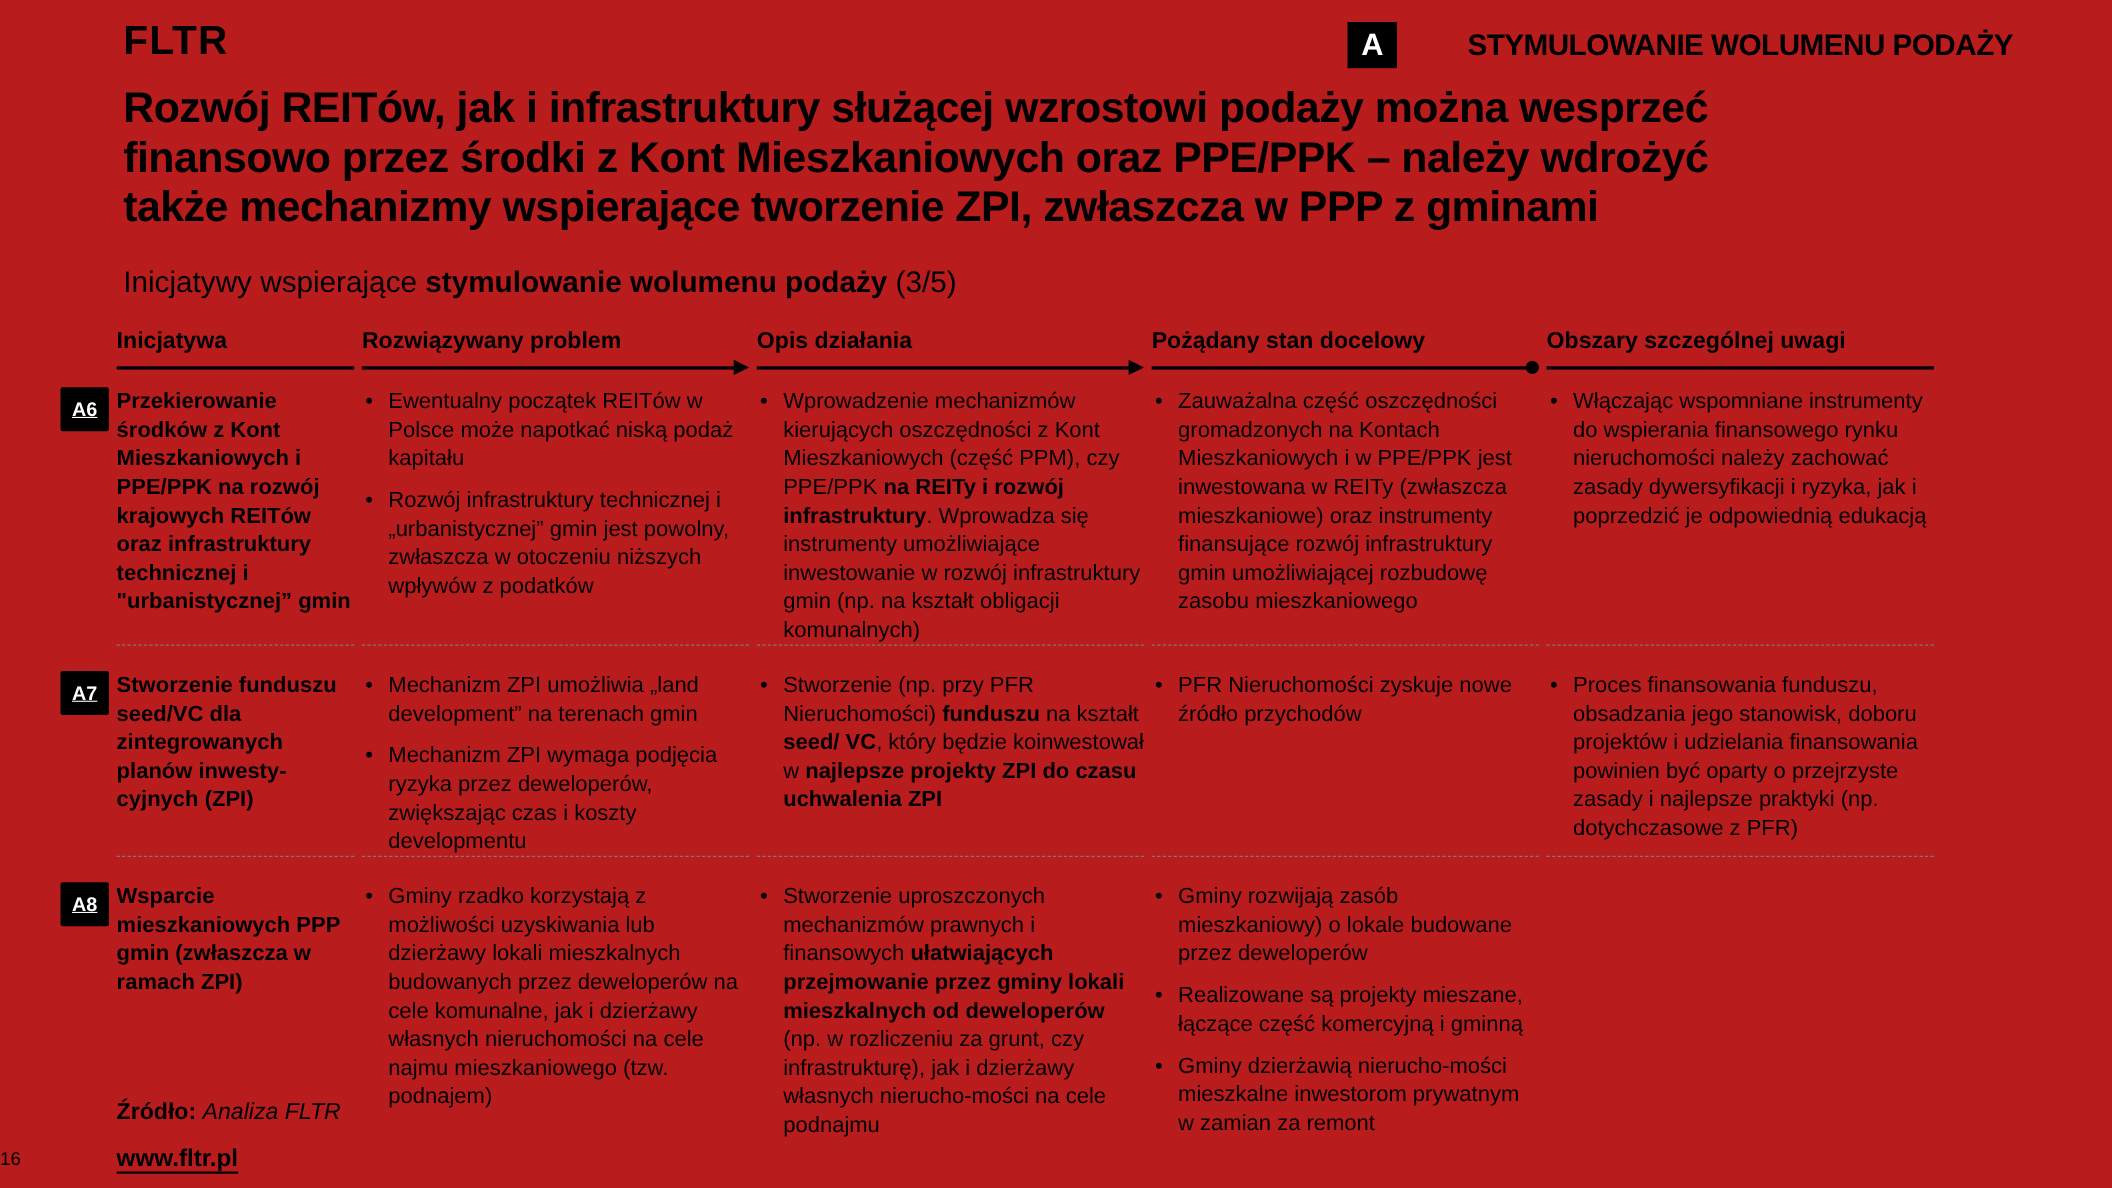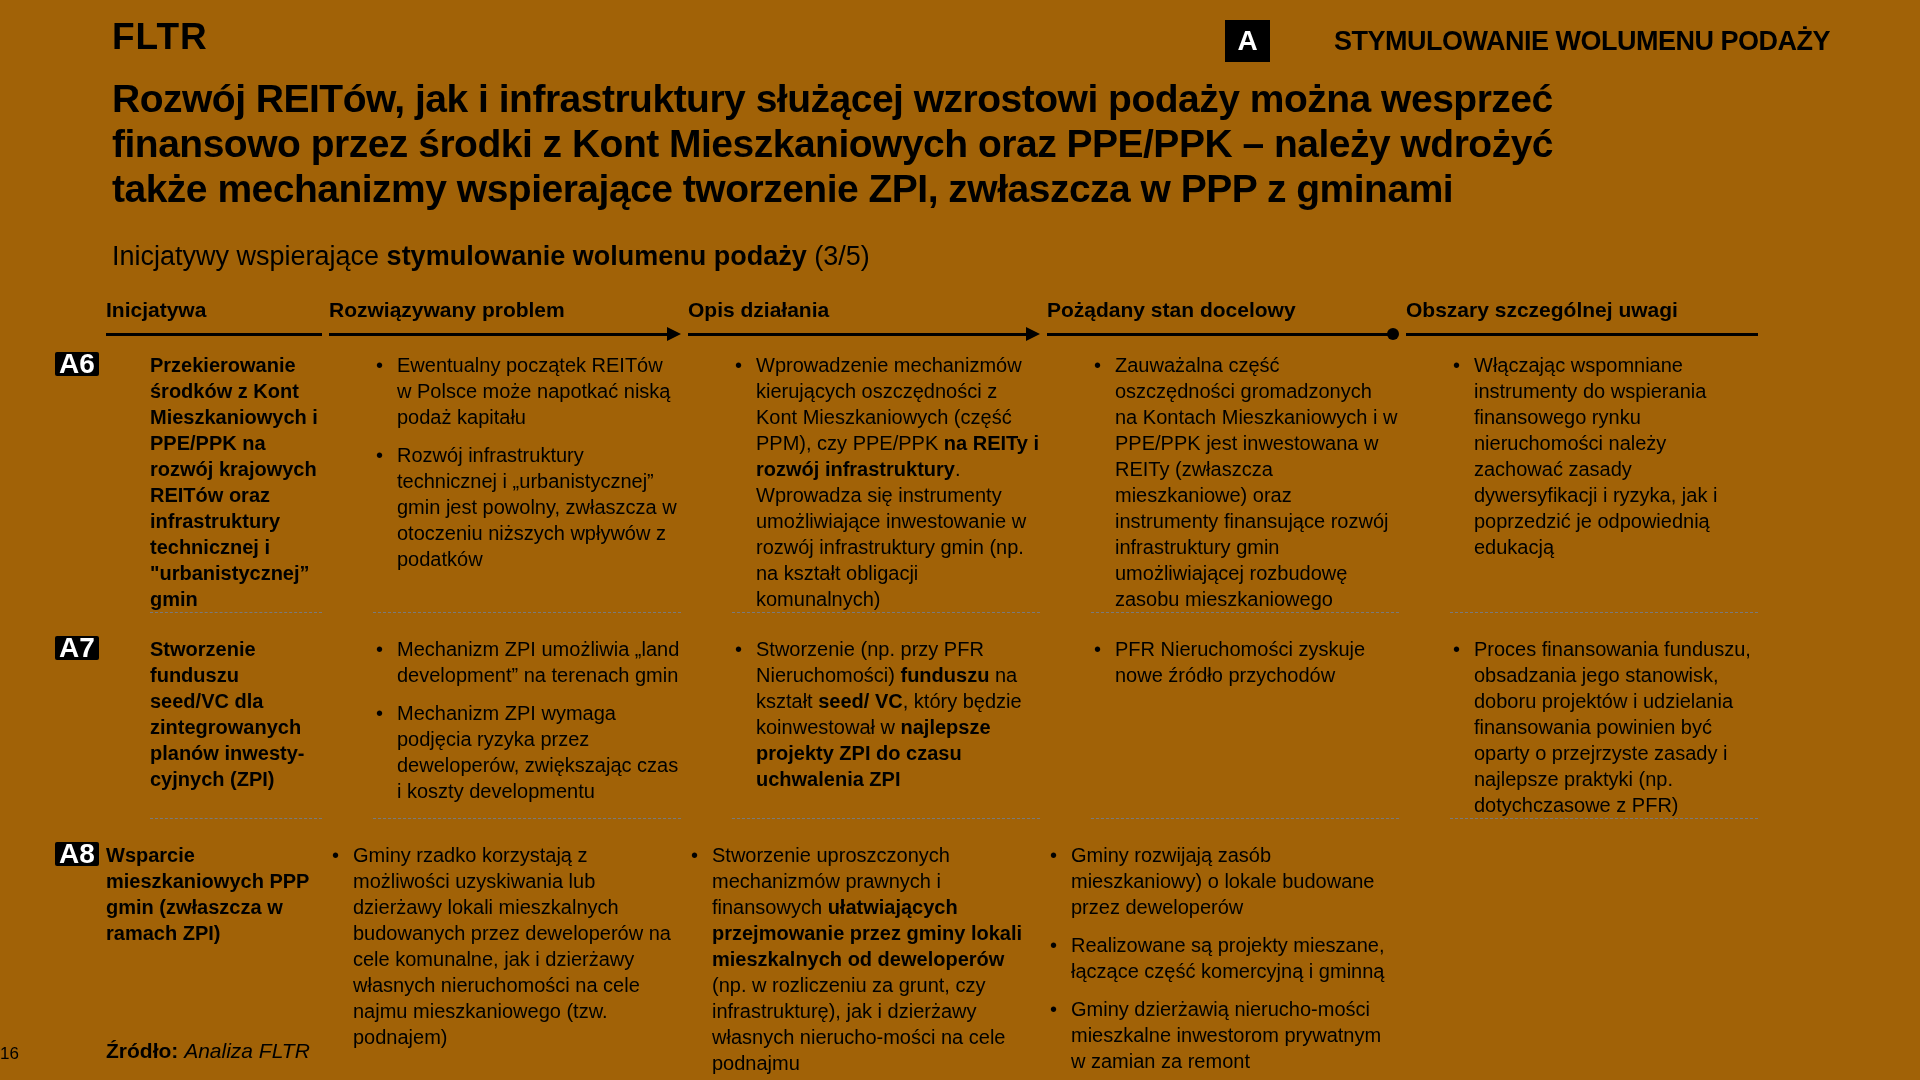--- a/index.html
+++ b/index.html
@@ -1,18 +1,18 @@
 <!DOCTYPE html>
 <html lang="pl"><head>
 <meta charset="utf-8">
 <style>
   html,body{margin:0;padding:0;background:#e8e8e8;}
   .page{
     position:relative;width:1920px;height:1080px;overflow:hidden;
-    background:#a16207;color:#000;
+    background:#b91c1c;color:#000;
     font-family:"Liberation Sans","DejaVu Sans",sans-serif;
   }
   
   .topbar{display:flex;justify-content:space-between;align-items:flex-start;
           padding:16px 90px 0 112px;}
   .logo{font-size:37px;font-weight:bold;letter-spacing:1px;line-height:42px;}
   .tag{display:flex;align-items:center;gap:64px;margin-top:4px;}
   .tag-box{width:45px;height:42px;background:#000;color:#fff;
            display:flex;align-items:center;justify-content:center;
            font-size:28px;font-weight:bold;}
@@ -27,25 +27,25 @@
   .table{margin:24px 0 0 55px;}
   .grid{display:grid;grid-template-columns:44px 216px 352px 352px 352px 352px;
         column-gap:7px;}
   .hdr-cell{font-size:21px;font-weight:bold;padding-top:2px;}
   .rule-wrap{display:flex;align-items:center;height:14px;margin-top:5px;}
   .rule{flex:1;height:3px;background:#000;}
   .arrowhead{width:0;height:0;border-top:7px solid transparent;
              border-bottom:7px solid transparent;border-left:14px solid #000;margin-left:-1px;}
   .enddot{width:12px;height:12px;border-radius:50%;background:#000;margin-left:-2px;}
   .row{padding-top:11px;padding-bottom:12px;}
-  .row.sep > .cell{border-bottom:1px dashed #7a7a7a;margin-left:44px;}
+  .row.sep > .cell{border-bottom:1px dashed #7a7a7a;}
   .cell{font-size:20px;line-height:26px;}
-  .badge{width:44px;height:24px;background:#000;color:#fff;border-radius:2px;
+  .badge{width:44px;height:40px;background:#000;color:#fff;border-radius:2px;
          display:flex;align-items:center;justify-content:center;
-         font-size:28px;font-weight:bold;}
+         font-size:18px;font-weight:bold;text-decoration:underline;}
   .initiative{font-weight:bold;}
   .bullet{position:relative;padding-left:24px;margin:0 0 12px 0;}
   .bullet:last-child{margin-bottom:0;}
   .bullet::before{content:"•";position:absolute;left:3px;top:0;}
   .bullet b{font-weight:bold;}
   
   .source{margin-top:92px;font-size:21px;}
   .source-label{font-weight:bold;}
   .source-value{font-style:italic;}
   .source-link{display:inline-block;margin-top:16px;font-size:22px;font-weight:bold;

